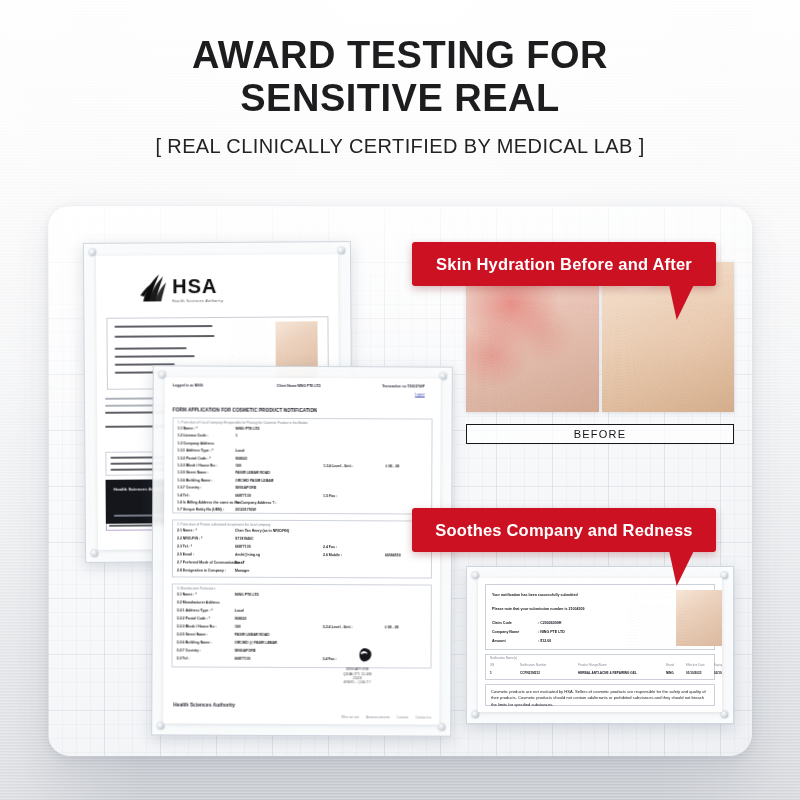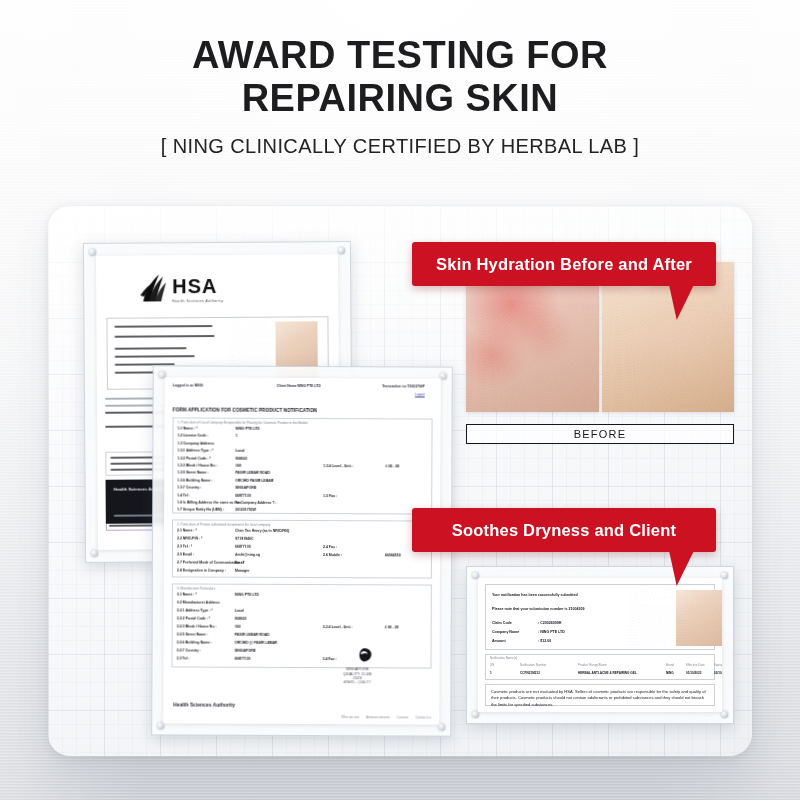--- a/index.html
+++ b/index.html
@@ -168,23 +168,23 @@
 </style>
 </head>
 <body>
 
 <div class="metal-tex"></div>
 <div class="metal-sheen"></div>
 
 <div class="headline">
   <h1>
     <span>AWARD TESTING FOR</span>
-    <span>REPAIRING SKIN</span>
+    <span>SENSITIVE REAL</span>
   </h1>
-  <div class="subhead">[ NING CLINICALLY CERTIFIED BY HERBAL LAB ]</div>
+  <div class="subhead">[ REAL CLINICALLY CERTIFIED BY MEDICAL LAB ]</div>
 </div>
 
 <div class="board">
   <div class="board-grid"></div>
   <div class="board-gloss"></div>
 
   <div class="panel" id="panelA">
     <span class="screw tl"></span>
     <span class="screw tr"></span>
     <span class="screw bl"></span>
@@ -435,15 +435,15 @@
   <div class="ba-labels">
     <span class="ba-lab">BEFORE</span>
   </div>
 </div>
 
 <div class="banner" id="banner1">
   <span>Skin Hydration Before and After</span>
   <span class="tail"></span>
 </div>
 <div class="banner" id="banner2">
-  <span>Soothes Dryness and Client</span>
+  <span>Soothes Company and Redness</span>
   <span class="tail"></span>
 </div>
 
 </body></html>

